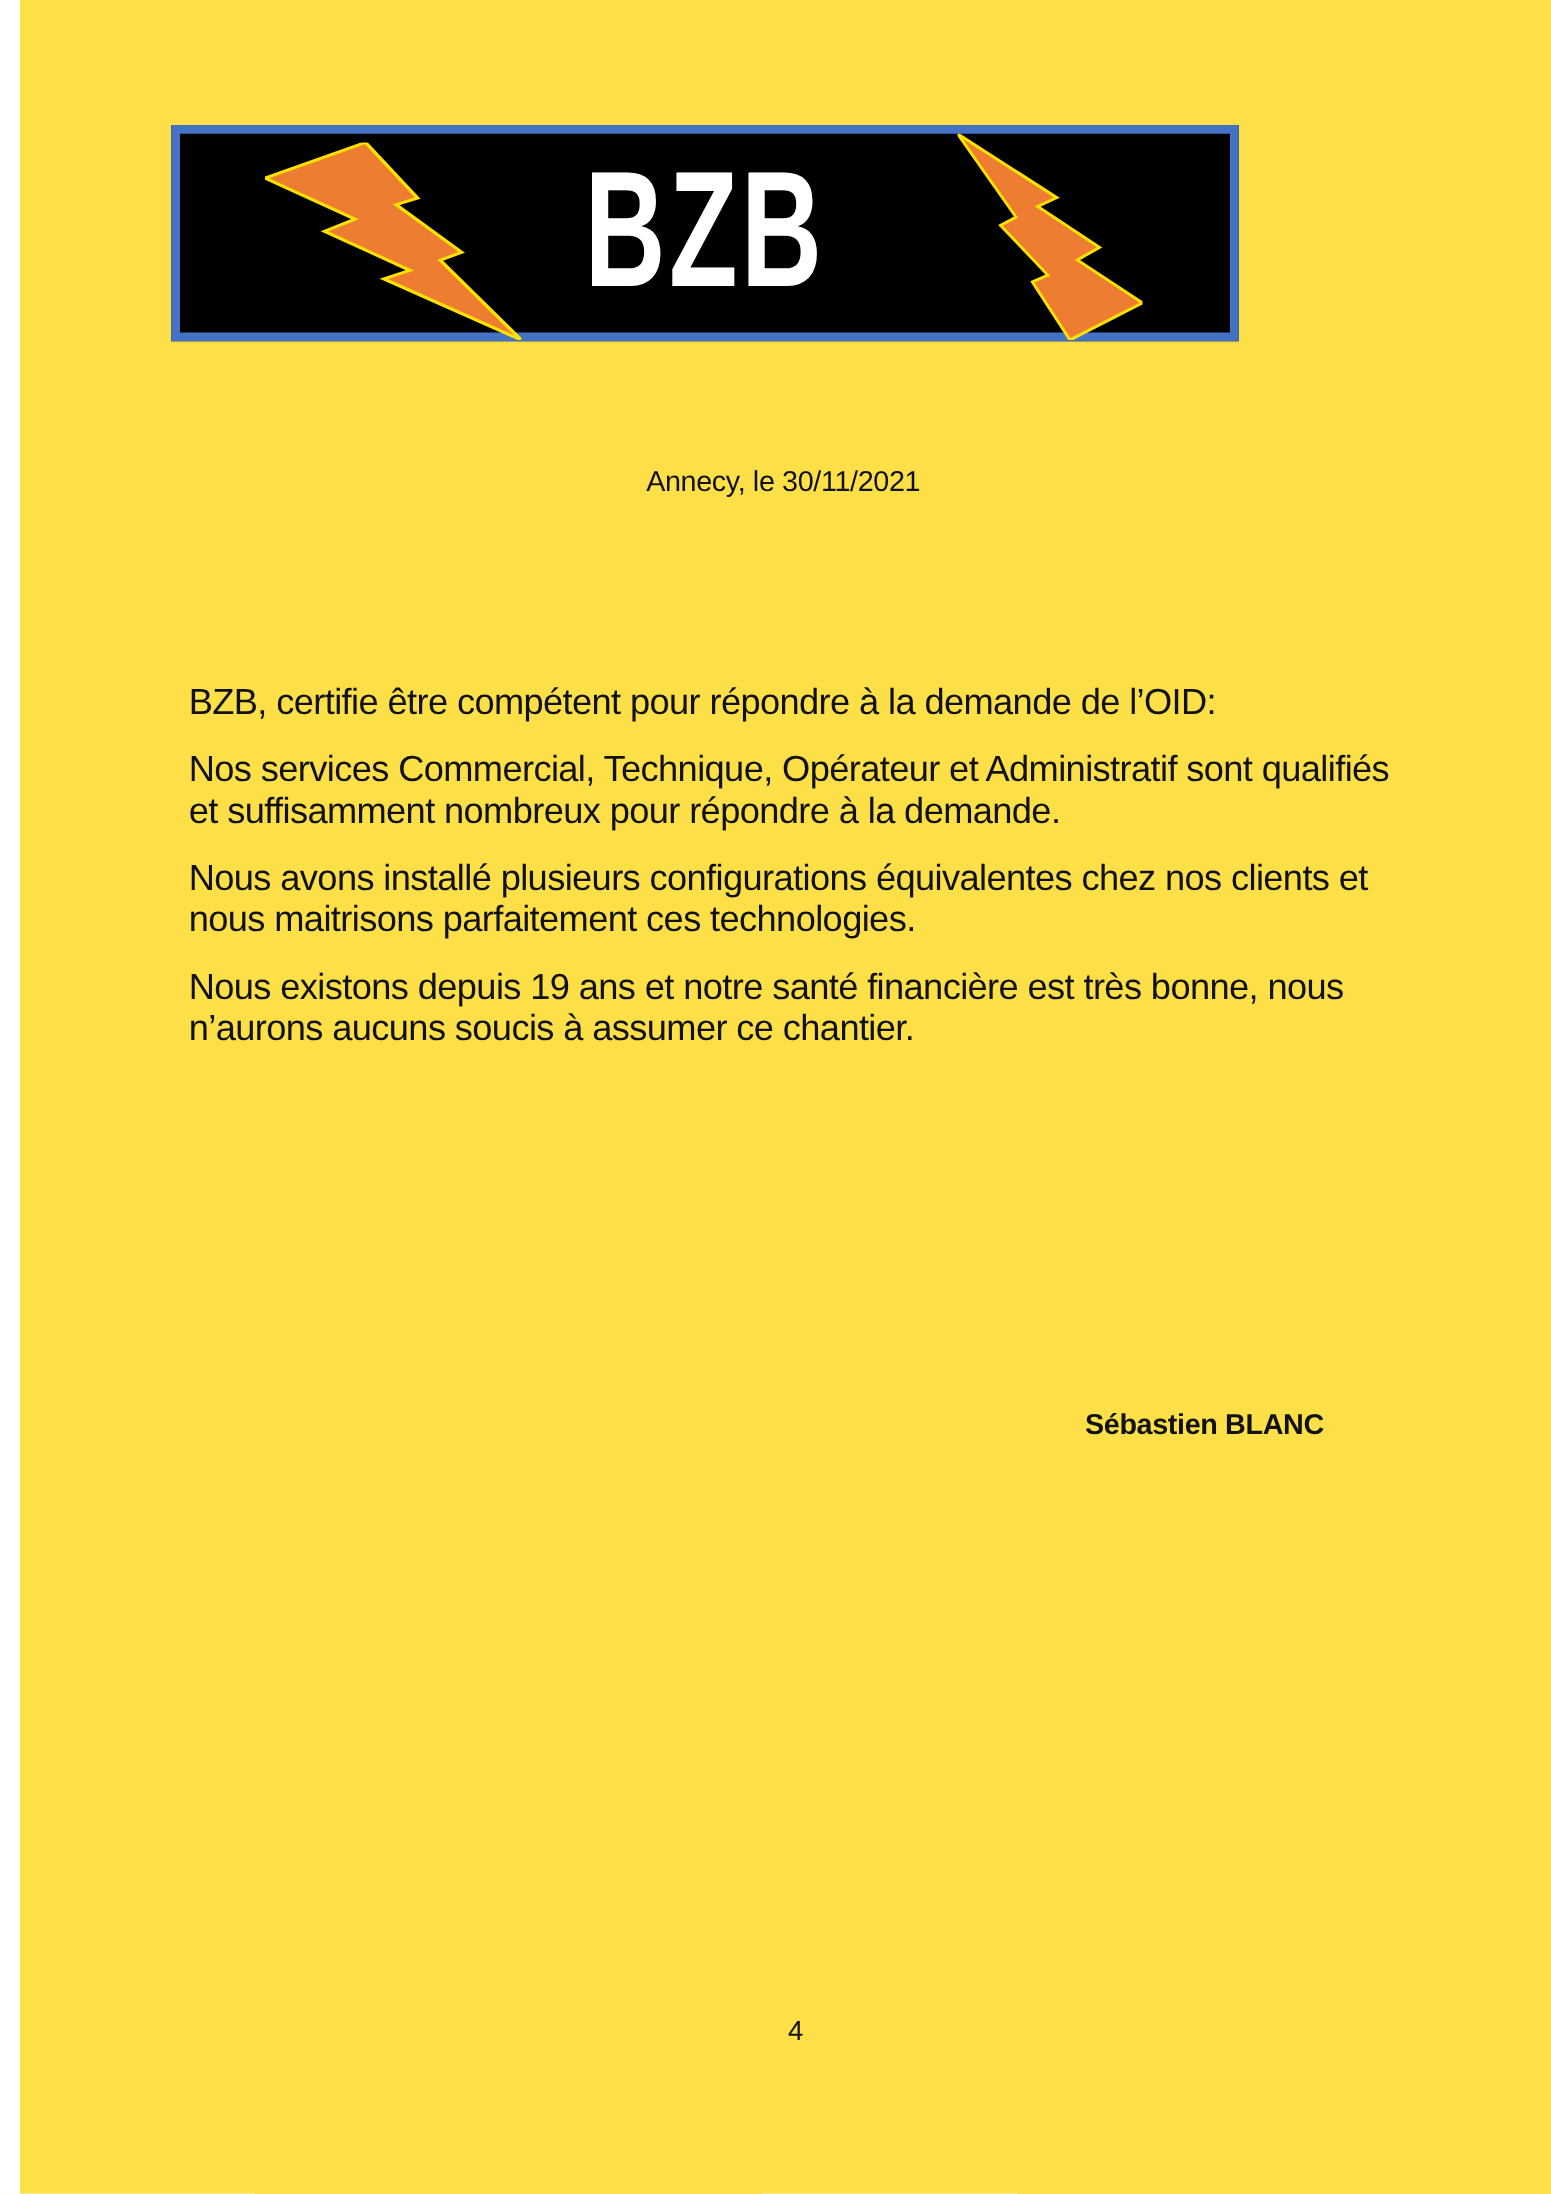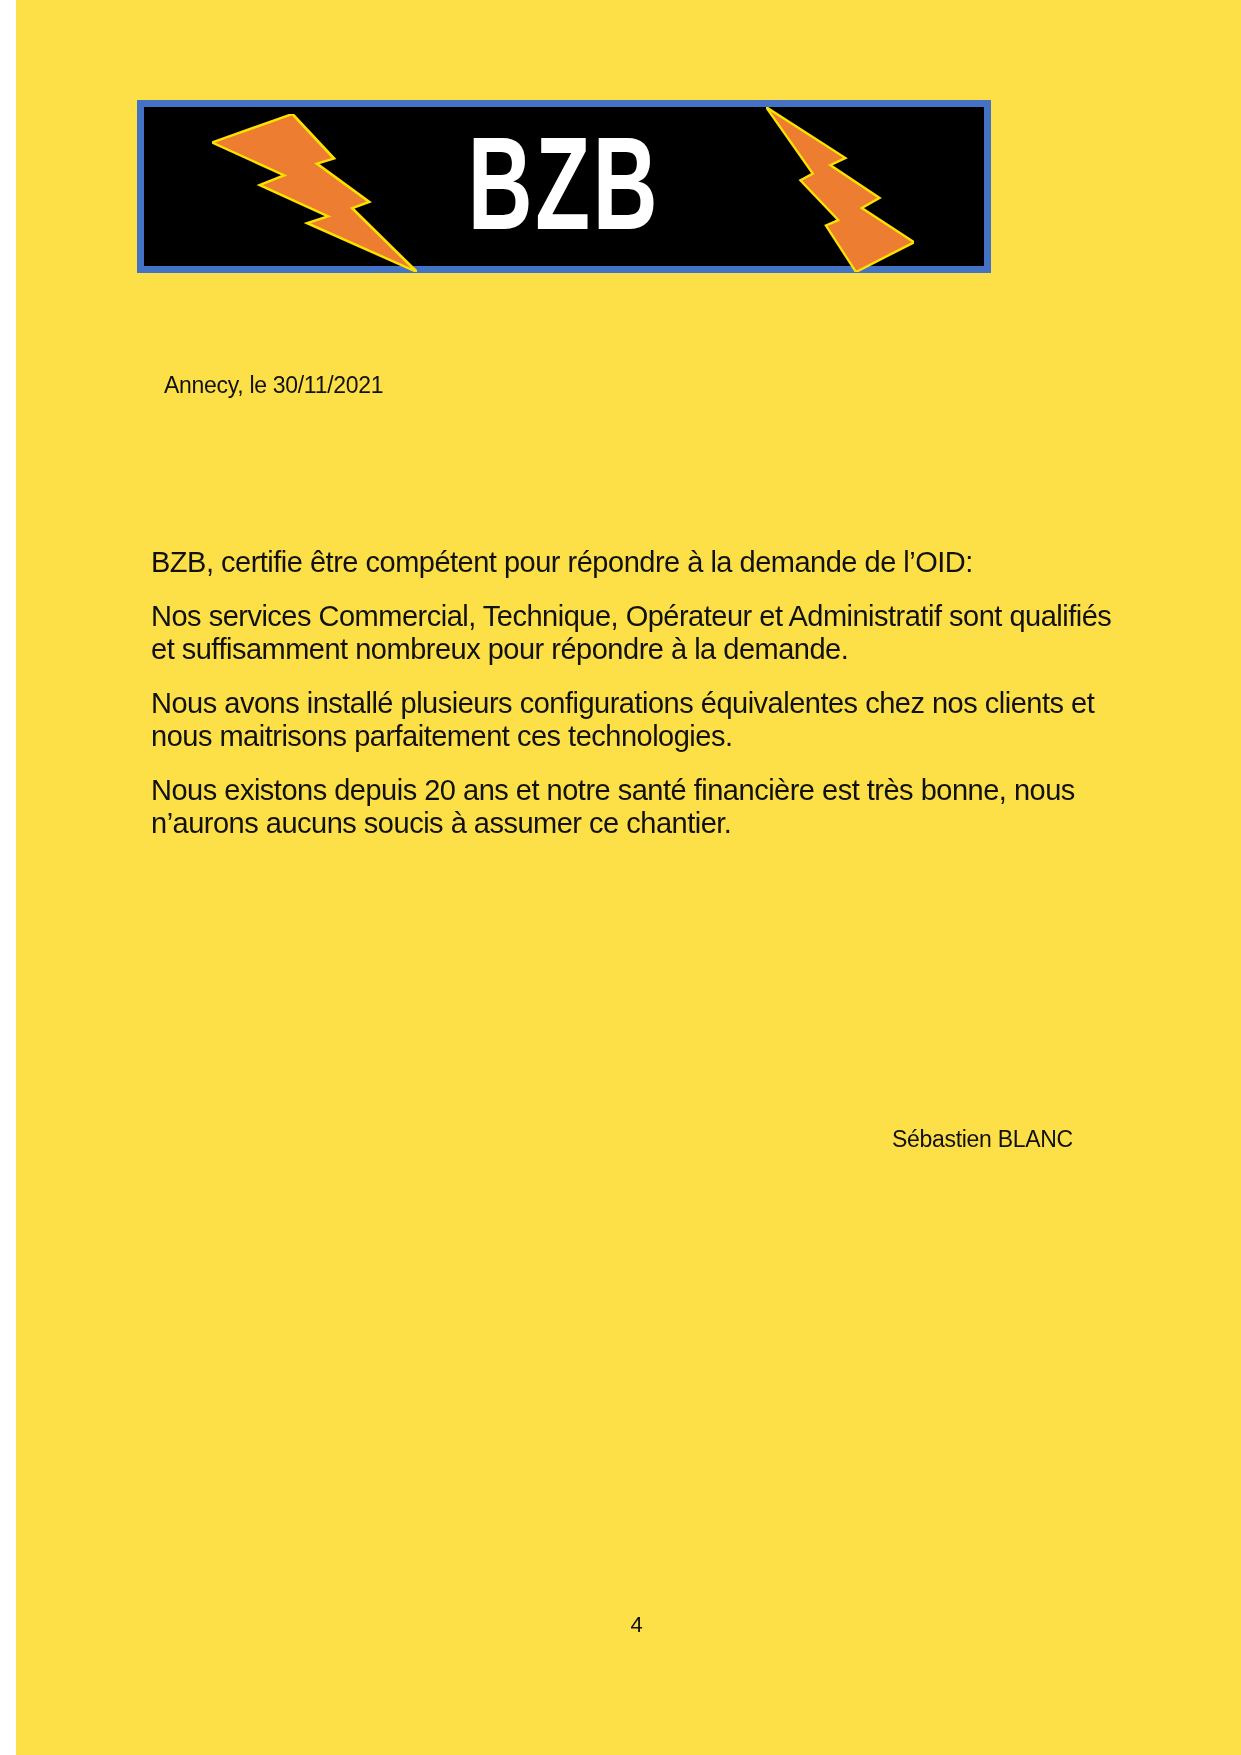--- a/index.html
+++ b/index.html
@@ -56,24 +56,24 @@
     left: 622px;
     top: 0px;
     width: 148px;
     height: 165px;
     transform: rotate(180deg);
   }
 
   
   .date-line {
     position: absolute;
-    left: 148px;
+    left: 135px;
     right: 155px;
     top: 372px;
-    text-align: left;
+    text-align: center;
     font-size: 23px;
     letter-spacing: -0.3px;
   }
 
   
   .title-block {
     position: absolute;
     left: 186px;
     top: 434px;
     width: 819px;
@@ -104,24 +104,24 @@
   .letter-body p {
     margin: 0 0 21px 0;
     font-size: 29px;
     line-height: 33px;
     letter-spacing: -0.5px;
   }
 
   
   .signature {
     position: absolute;
-    left: 876px;
+    left: 852px;
     top: 1126px;
     font-size: 23px;
-    font-weight: normal;
+    font-weight: bold;
     letter-spacing: -0.3px;
     white-space: nowrap;
   }
 
   
   .page-number {
     position: absolute;
     left: 0;
     width: 100%;
     top: 1612px;
@@ -144,20 +144,20 @@
     </svg>
   </div>
 
   <div class="date-line">Annecy, le 30/11/2021</div>
 
 
   <div class="letter-body">
     <p>BZB, certifie être compétent pour répondre à la demande de l’OID:</p>
     <p>Nos services Commercial, Technique, Opérateur et Administratif sont qualifiés et suffisamment nombreux pour répondre à la demande.</p>
     <p>Nous avons installé plusieurs configurations équivalentes chez nos clients et nous maitrisons parfaitement ces technologies.</p>
-    <p>Nous existons depuis 20 ans et notre santé financière est très bonne, nous n’aurons aucuns soucis à assumer ce chantier.</p>
+    <p>Nous existons depuis 19 ans et notre santé financière est très bonne, nous n’aurons aucuns soucis à assumer ce chantier.</p>
   </div>
 
   <div class="signature">Sébastien BLANC</div>
 
   <div class="page-number">4</div>
 
 </div>
 
 </body></html>

